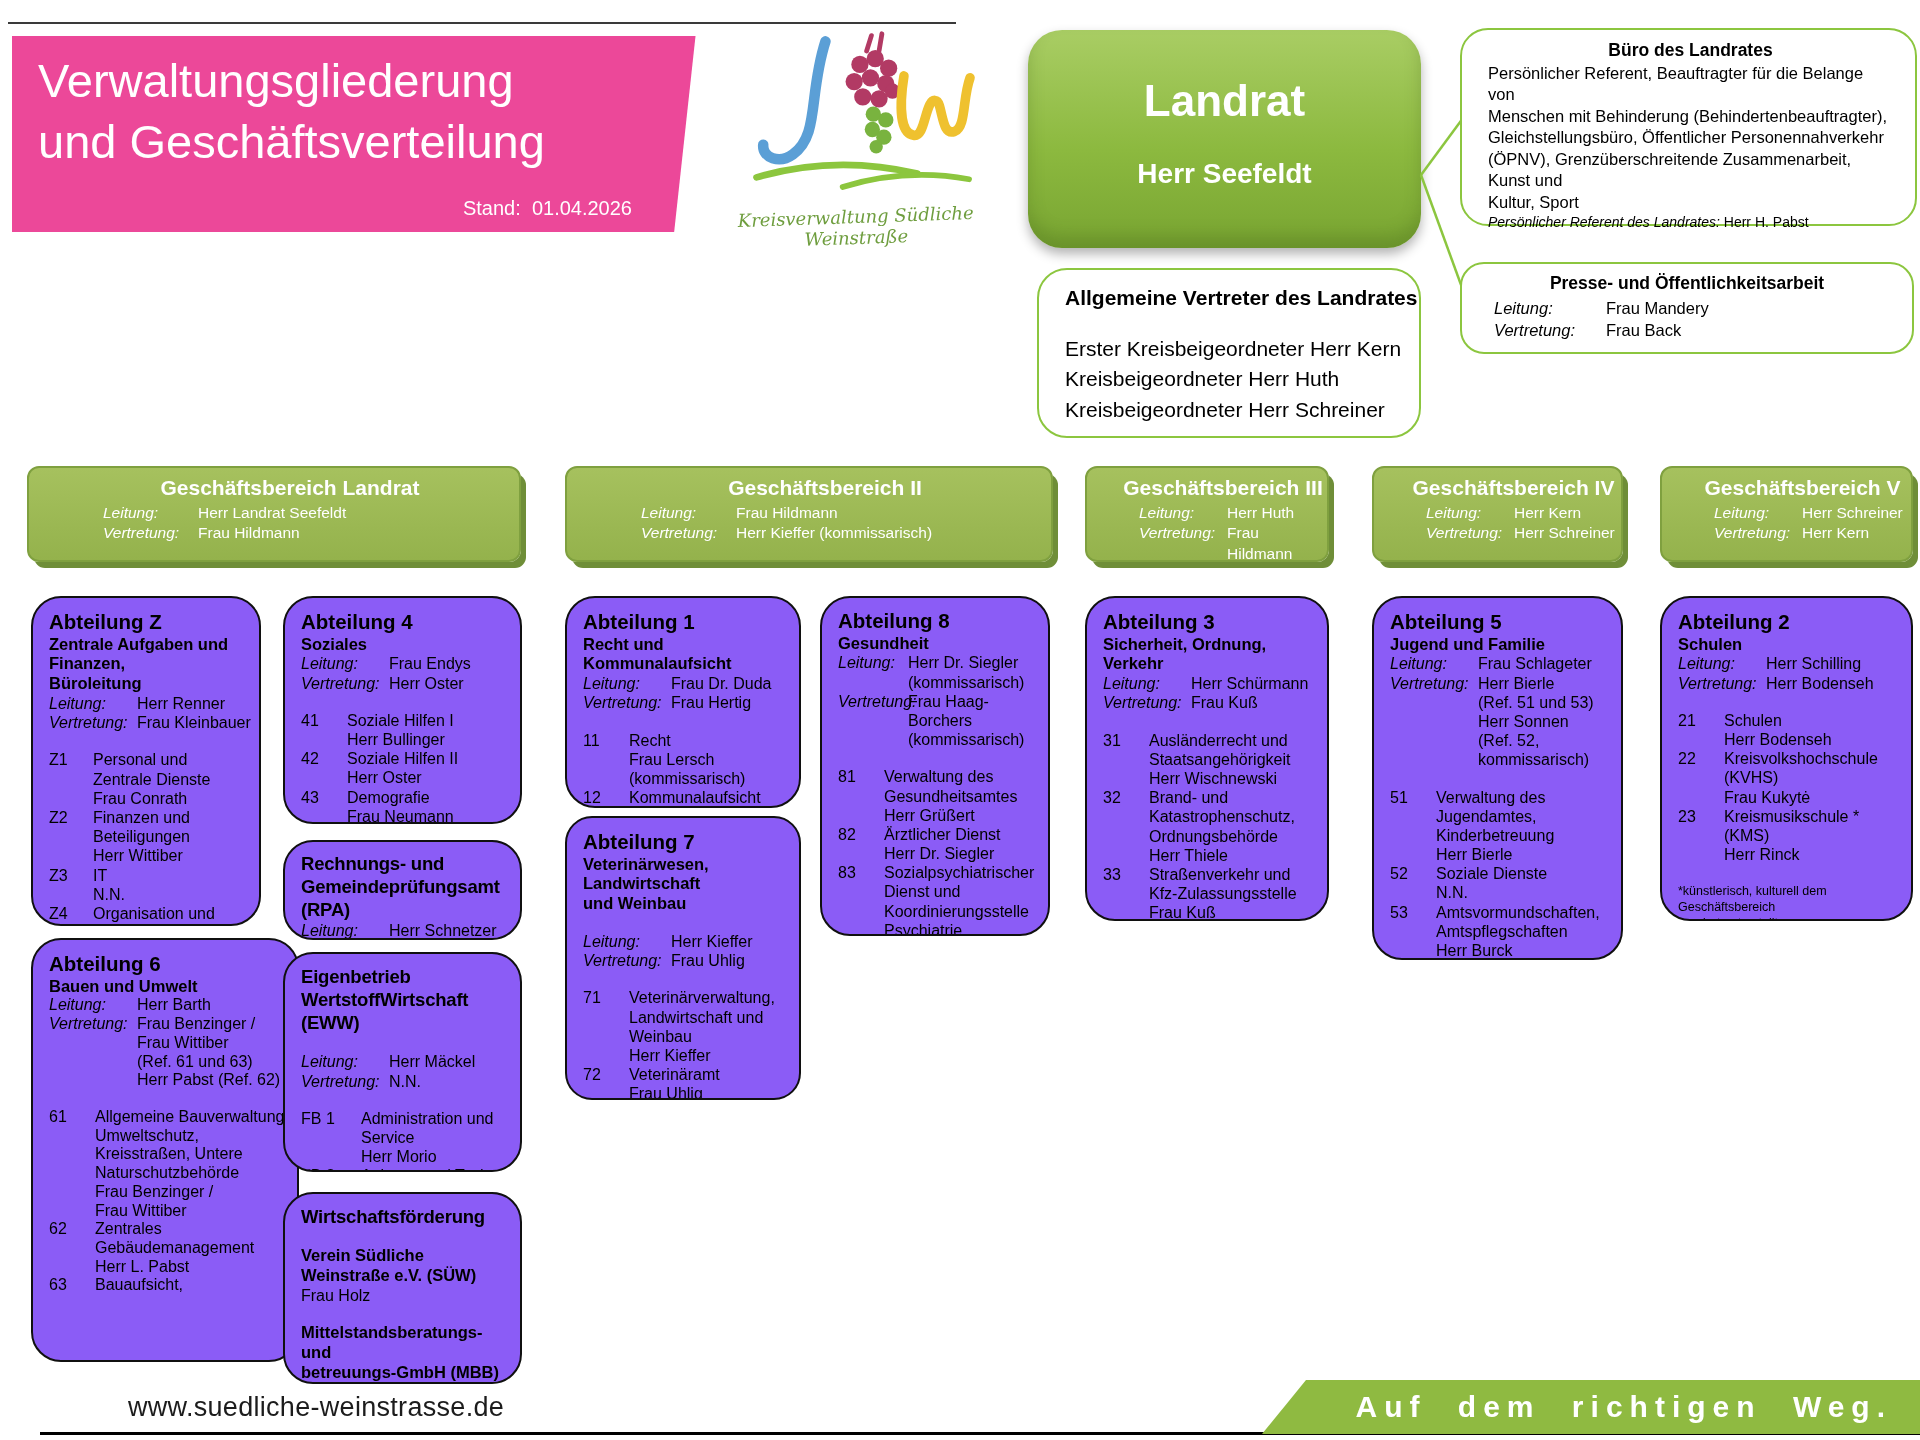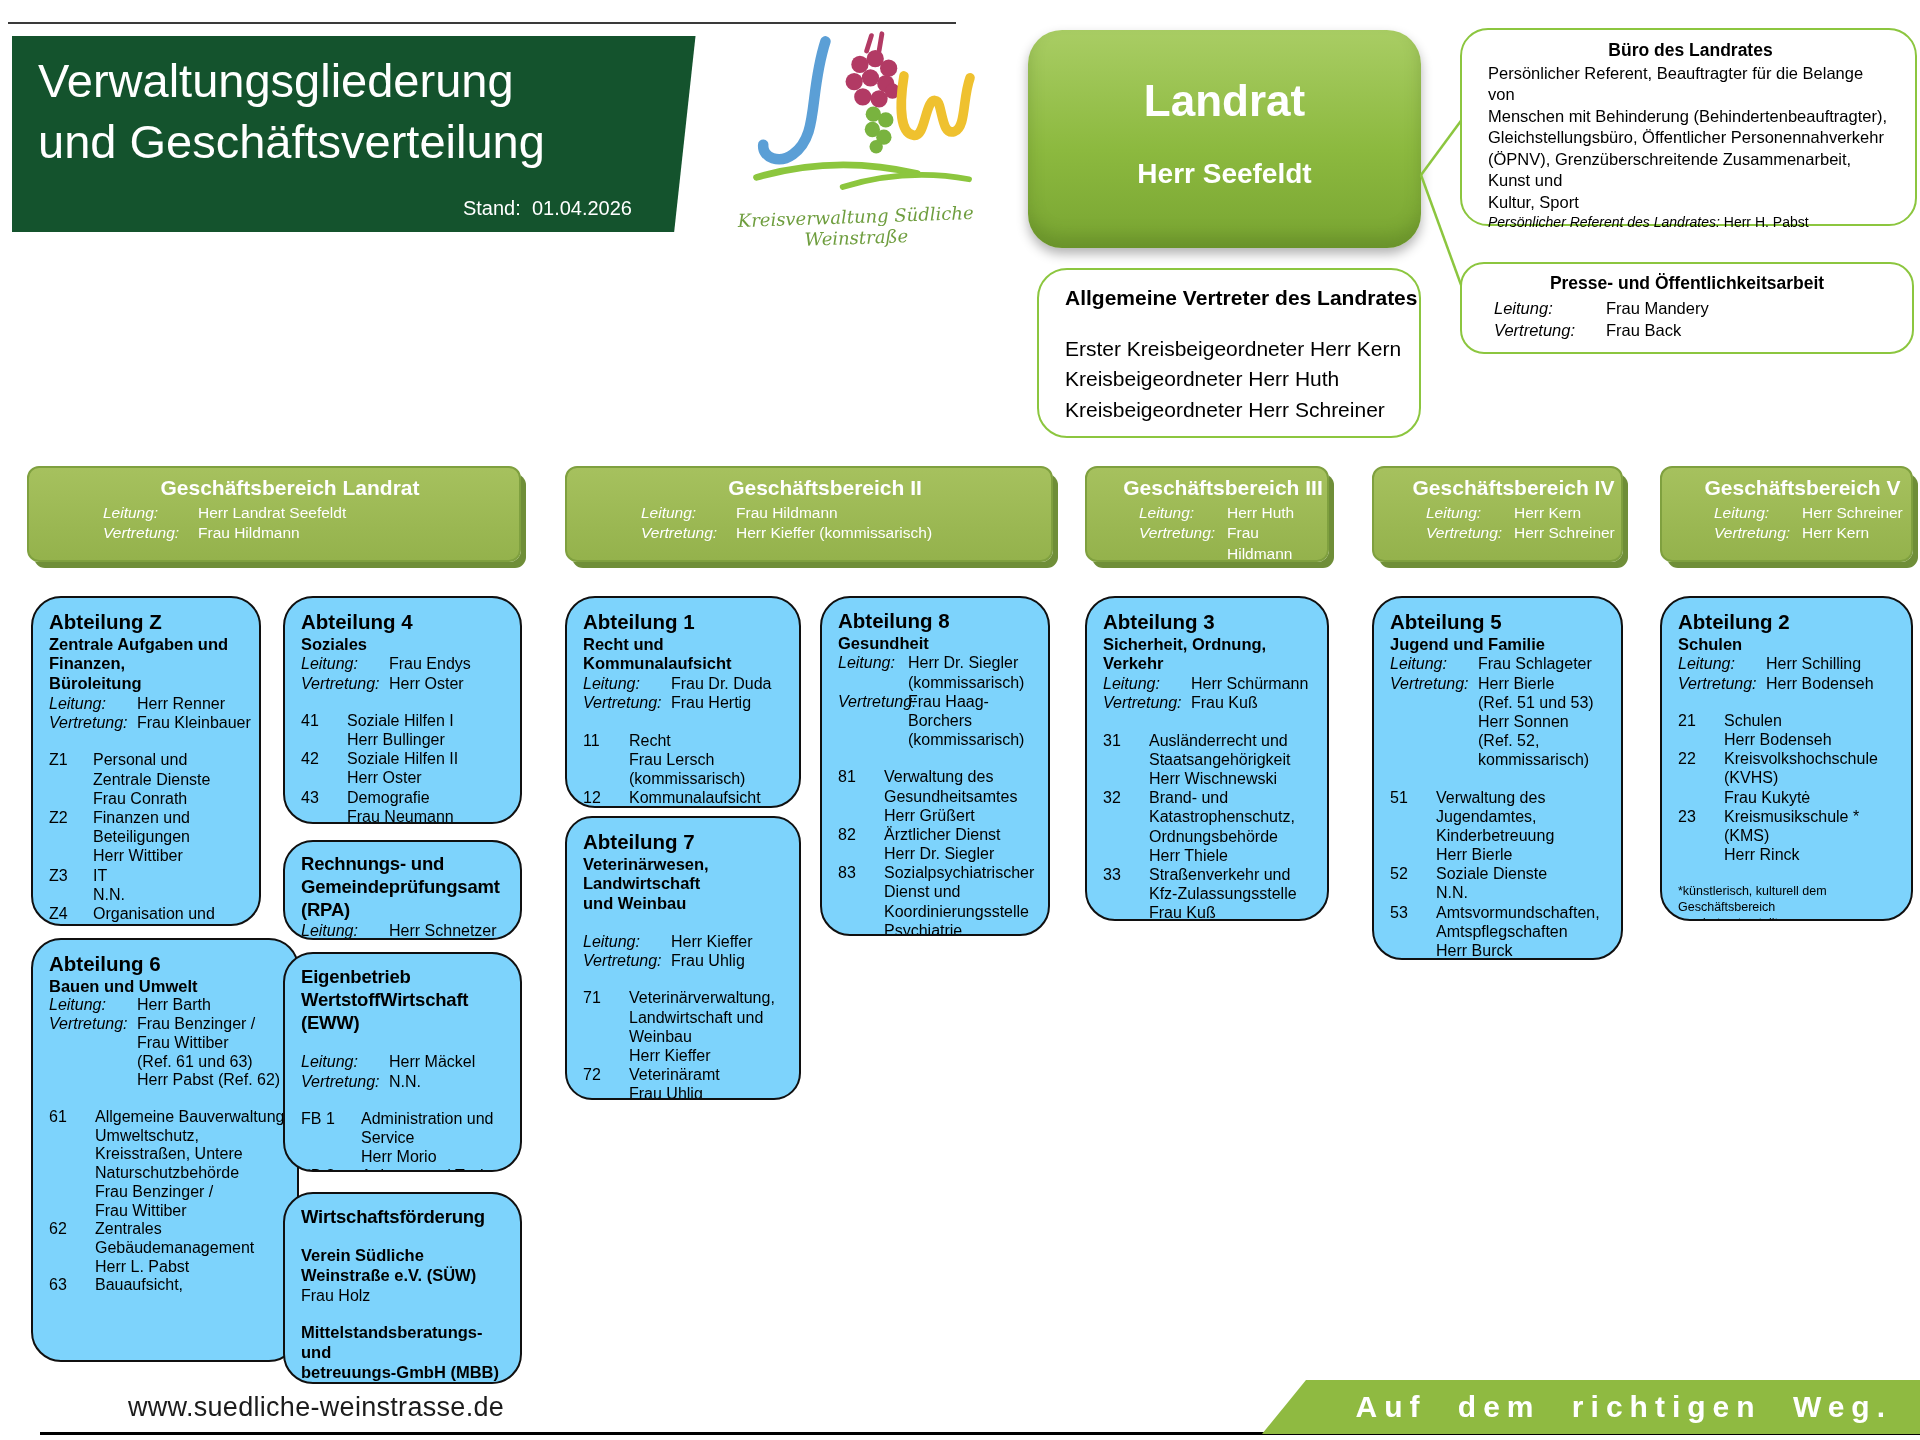--- a/index.html
+++ b/index.html
@@ -1,21 +1,21 @@
 <!DOCTYPE html>
 <html><head>
 <meta charset="utf-8">
 <style>
   html,body{margin:0;padding:0;}
   body{width:1920px;height:1440px;background:#fff;font-family:"Liberation Sans",sans-serif;position:relative;overflow:hidden;color:#000;}
   .abs{position:absolute;}
   
   #top-rule{left:8px;top:22px;width:948px;height:2px;background:#3a3a3a;}
   
-  #title-banner{left:12px;top:36px;width:712px;height:196px;background:#14532d;clip-path:polygon(0 0,96% 0,93% 100%,0 100%);color:#fff;}
+  #title-banner{left:12px;top:36px;width:712px;height:196px;background:#ec4899;clip-path:polygon(0 0,96% 0,93% 100%,0 100%);color:#fff;}
   .title-line{font-size:47px;font-weight:400;line-height:1.3;padding-left:26px;}
   .title-line.first{padding-top:14px;}
   #stand{position:absolute;right:92px;bottom:12px;font-size:20px;white-space:pre;}
   
   #logo{left:724px;top:28px;width:268px;height:180px;}
   #logo-caption{left:700px;top:206px;width:312px;text-align:center;font-family:"DejaVu Serif",serif;font-style:italic;font-size:18px;color:#6F9E3F;transform:rotate(-2deg);}
   
   #landrat-box{left:1028px;top:30px;width:393px;height:218px;border-radius:34px;background:linear-gradient(180deg,#A9CD64 0%,#8CB93F 55%,#79A532 100%);box-shadow:0 6px 12px rgba(0,0,0,.3), inset 0 -12px 16px rgba(60,90,20,.25);color:#fff;text-align:center;}
   #landrat-title{font-size:44px;font-weight:bold;padding-top:46px;}
   #landrat-name{font-size:28px;font-weight:bold;margin-top:32px;}
@@ -39,21 +39,21 @@
   
   .gb{top:466px;height:96px;border-radius:12px;border:2px solid #7FA03F;background:linear-gradient(180deg,#A6C15E,#94B24C);box-shadow:6px 7px 0 -1px #6F8E38;color:#fff;box-sizing:border-box;padding-left:32px;}
   .gb-title{text-align:center;font-size:21px;font-weight:bold;margin-top:8px;margin-bottom:3px;}
   .gb-row{display:grid;grid-template-columns:95px 1fr;font-size:15.5px;line-height:1.32;}
   .gb-label{font-style:italic;}
   #gb0{left:27px;width:494px;} #gb1{left:565px;width:488px;}
   #gb2{left:1085px;width:244px;} #gb3{left:1372px;width:251px;} #gb4{left:1660px;width:253px;}
   #gb0 .gb-row,#gb1 .gb-row{padding-left:42px;}
   #gb2 .gb-row,#gb3 .gb-row,#gb4 .gb-row{padding-left:20px;grid-template-columns:88px 1fr;}
   
-  .dept{background:#7dd3fc;border:2.5px solid #101010;border-radius:30px;box-sizing:border-box;padding:11px 8px 0 16px;font-size:16px;line-height:1.2;overflow:hidden;}
+  .dept{background:#8b5cf6;border:2.5px solid #101010;border-radius:30px;box-sizing:border-box;padding:11px 8px 0 16px;font-size:16px;line-height:1.2;overflow:hidden;}
   .dept-title{font-size:20.5px;font-weight:bold;line-height:1.25;}
   .dept-subtitle{font-weight:bold;font-size:16.5px;line-height:1.2;}
   .lv-row{display:grid;grid-template-columns:88px 1fr;}
   .lv-row.gap{margin-top:18px;}
   .lv-label{font-style:italic;}
   .units{display:grid;grid-template-columns:46px 1fr;margin-top:18px;}
   .block{margin-top:18px;}
   .block-bold{font-weight:bold;font-size:16.5px;}
   .footnote{margin-top:20px;font-size:12.5px;line-height:1.25;}
   #d0{left:31px;top:596px;width:230px;height:330px;}

